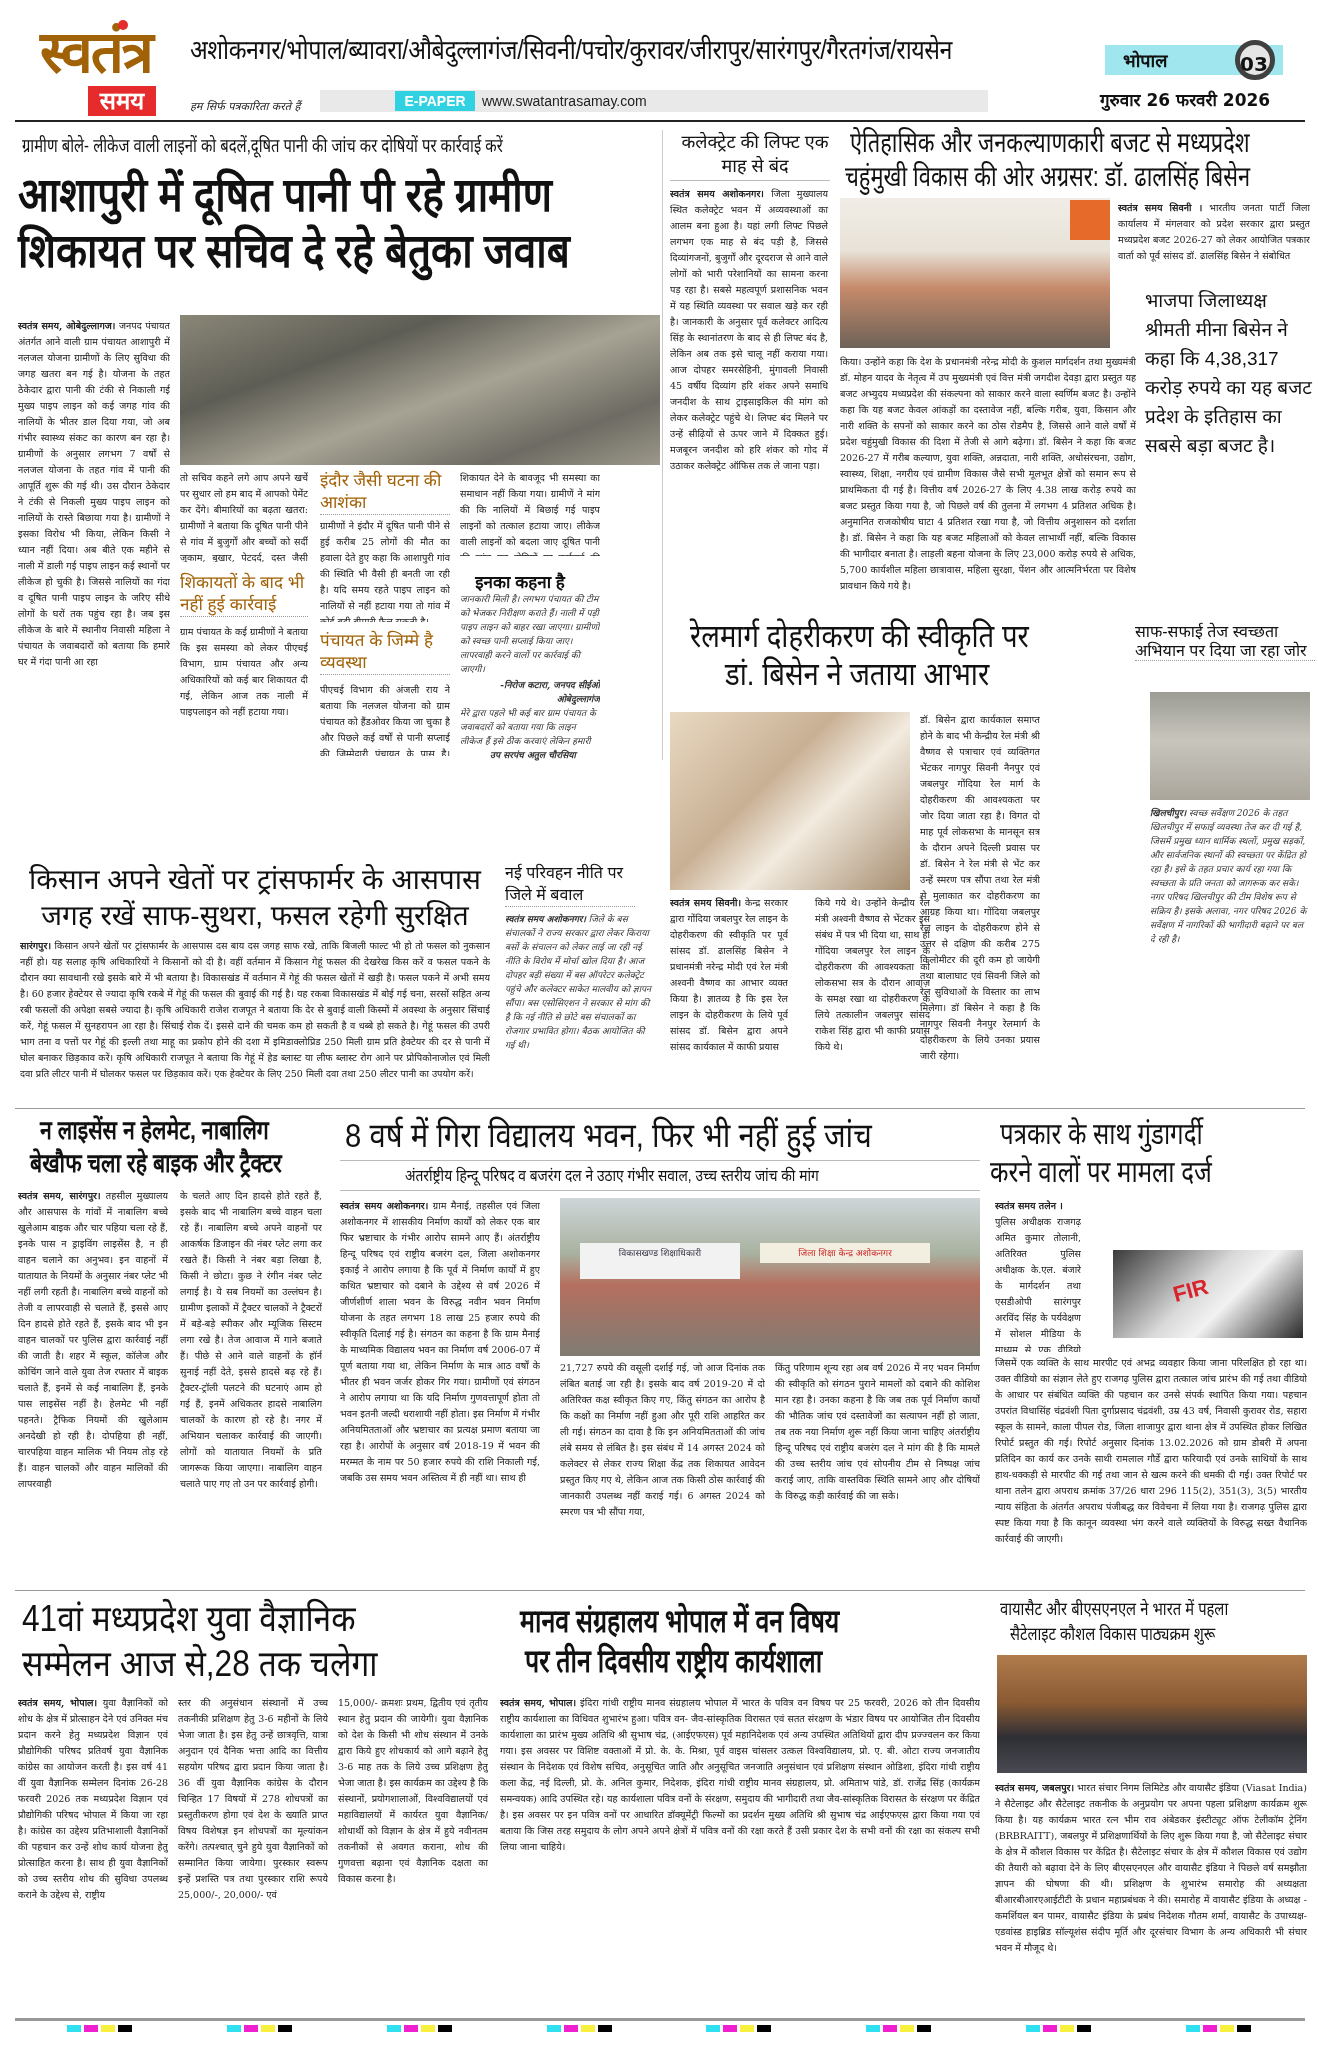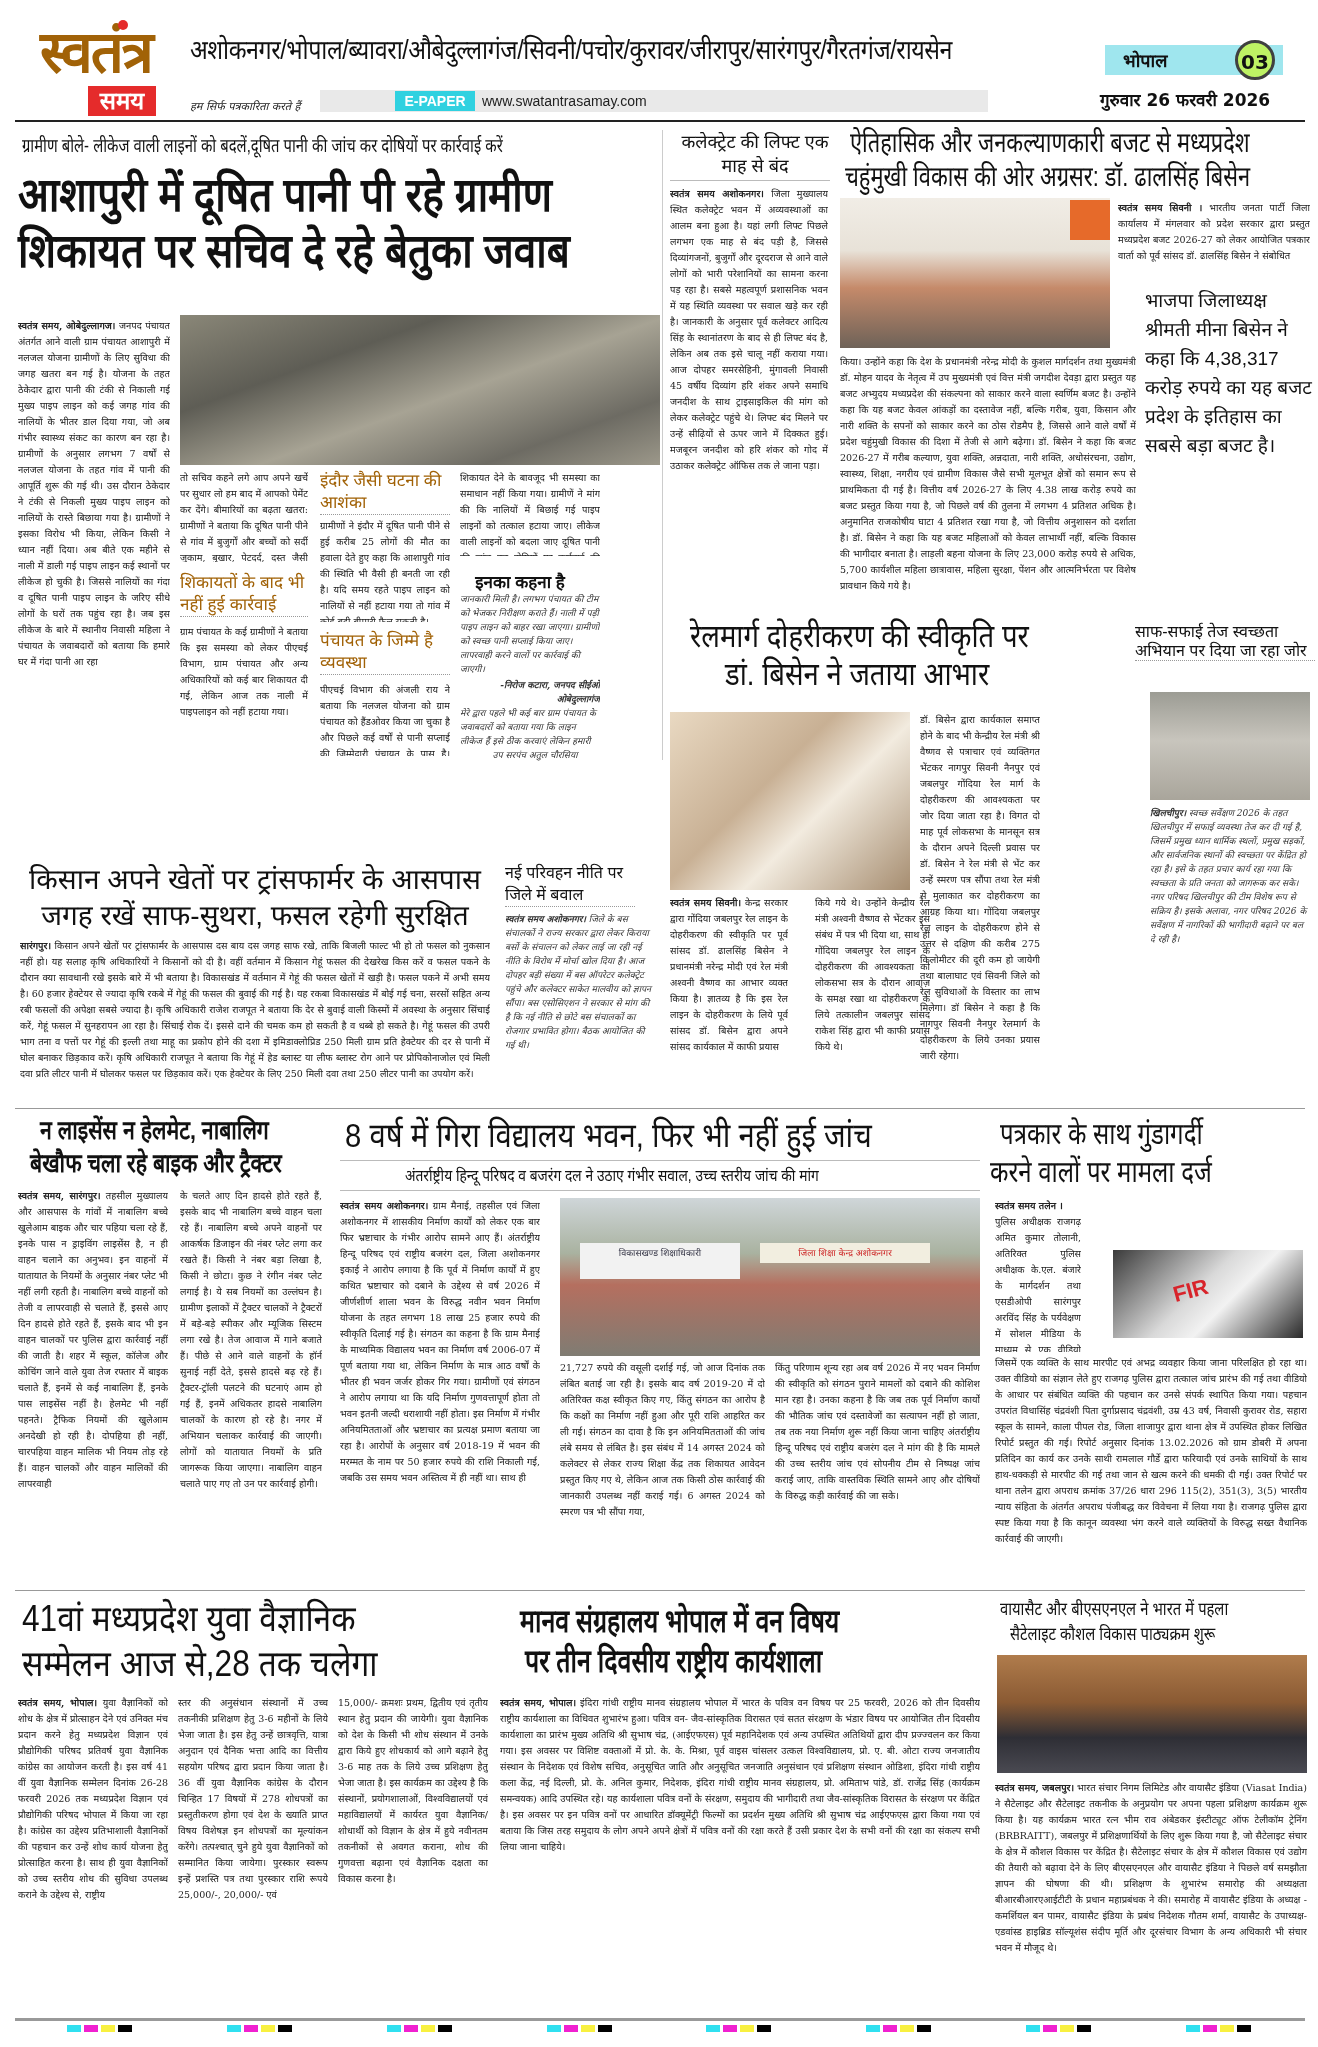--- a/index.html
+++ b/index.html
@@ -9,21 +9,21 @@
   .logo-top { left: 40px; top: 22px; font-family: "DejaVu Serif", serif; font-weight: bold; font-size: 58px; line-height: 60px; color: #a16207; letter-spacing: -2px; }
   .logo-dot { left: 118px; top: 20px; width: 10px; height: 10px; border-radius: 50%; background: #e52b2b; }
   .logo-bottom { left: 88px; top: 86px; width: 68px; height: 30px; background: #e52b2b; color: #fff; font-family: "DejaVu Serif", serif; font-weight: bold; font-size: 24px; line-height: 30px; text-align: center; }
   .cities { left: 190px; top: 34px; font-family: "Liberation Sans Narrow","Liberation Sans", sans-serif; font-size: 27px; line-height: 32px; letter-spacing: -0.5px; transform: scaleX(0.86); transform-origin: left; white-space: nowrap; }
   .tagline { left: 190px; top: 98px; font-size: 11px; font-style: italic; color: #222; }
   .url-bar { left: 320px; top: 90px; width: 668px; height: 22px; background: #e9e9e9; }
   .epaper { left: 395px; top: 91px; width: 80px; height: 20px; background: #30d1e0; color: #fff; font-weight: bold; font-family: "Liberation Sans", sans-serif; font-size: 14px; line-height: 20px; text-align: center; }
   .url { left: 482px; top: 92px; font-family: "Liberation Sans", sans-serif; font-size: 14px; line-height: 18px; color: #222; }
   .city-badge { left: 1105px; top: 45px; width: 178px; height: 30px; background: #9fe6ee; }
   .city-name { left: 1123px; top: 48px; font-weight: bold; font-size: 18px; }
-  .page-num { left: 1235px; top: 40px; width: 40px; height: 40px; border-radius: 50%; background: #bef264; border: 3px solid #404040; font-weight: bold; font-size: 20px; line-height: 38px; text-align: center; }
+  .page-num { left: 1235px; top: 40px; width: 40px; height: 40px; border-radius: 50%; background: #e5e5e5; border: 5px solid #404040; font-weight: bold; font-size: 20px; line-height: 38px; text-align: left; }
   .date { left: 1100px; top: 88px; font-weight: bold; font-size: 17px; }
   .mast-rule { left: 15px; top: 120px; width: 1290px; height: 2px; background: #222; }
   
   .hl { font-family: "Liberation Sans Narrow","Liberation Sans", sans-serif; font-weight: bold; color: #111; line-height: 1.05; white-space: nowrap; transform-origin: left top; }
   .hl-thin { font-weight: normal; }
   .kicker { font-size: 19px; transform: scaleX(0.78); }
   .body { font-family: "DejaVu Serif", serif; font-size: 9.5px; line-height: 16px; color: #222; text-align: justify; overflow: hidden; }
   .body b { font-weight: bold; }
   .rule { height: 1px; background: #bbb; }
   .vrule { width: 1px; background: #ccc; }
@@ -61,21 +61,21 @@
 <div class="abs body" style="left:180px;top:624px;width:128px;height:132px;">ग्राम पंचायत के कई ग्रामीणों ने बताया कि इस समस्या को लेकर पीएचई विभाग, ग्राम पंचायत और अन्य अधिकारियों को कई बार शिकायत दी गई, लेकिन आज तक नाली में पाइपलाइन को नहीं हटाया गया।</div>
 <div class="abs subhead" style="left:320px;top:470px;width:130px;">इंदौर जैसी घटना की आशंका</div>
 <div class="abs body" style="left:320px;top:518px;width:130px;height:104px;">ग्रामीणों ने इंदौर में दूषित पानी पीने से हुई करीब 25 लोगों की मौत का हवाला देते हुए कहा कि आशापुरी गांव की स्थिति भी वैसी ही बनती जा रही है। यदि समय रहते पाइप लाइन को नालियों से नहीं हटाया गया तो गांव में कोई बड़ी बीमारी फैल सकती है।</div>
 <div class="abs subhead" style="left:320px;top:630px;width:130px;">पंचायत के जिम्मे है व्यवस्था</div>
 <div class="abs body" style="left:320px;top:682px;width:130px;height:74px;">पीएचई विभाग की अंजली राय ने बताया कि नलजल योजना को ग्राम पंचायत को हैंडओवर किया जा चुका है और पिछले कई वर्षों से पानी सप्लाई की जिम्मेदारी पंचायत के पास है। पंचायत को</div>
 <div class="abs body" style="left:460px;top:470px;width:140px;height:86px;">शिकायत देने के बावजूद भी समस्या का समाधान नहीं किया गया। ग्रामीणें ने मांग की कि नालियों में बिछाई गई पाइप लाइनों को तत्काल हटाया जाए। लीकेज वाली लाइनों को बदला जाए दूषित पानी की जांच कर दोषियों पर कार्रवाई की जाए।</div>
 <div class="abs" style="left:520px;top:570px;font-family:'Liberation Sans',sans-serif;font-weight:bold;font-size:17px;transform:translateX(-50%);white-space:nowrap;">इनका कहना है</div>
 <div class="abs caption" style="left:460px;top:592px;width:140px;height:84px;">जानकारी मिली है। लगभग पंचायत की टीम को भेजकर निरीक्षण कराते हैं। नाली में पड़ी पाइप लाइन को बाहर रखा जाएगा। ग्रामीणों को स्वच्छ पानी सप्लाई किया जाए। लापरवाही करने वालों पर कार्रवाई की जाएगी।</div>
 <div class="abs caption" style="left:470px;top:678px;width:130px;text-align:right;font-weight:bold;">-निरोज कटारा, जनपद सीईओ ओबेदुल्लागंज</div>
 <div class="abs caption" style="left:460px;top:706px;width:140px;height:42px;">मेरे द्वारा पहले भी कई बार ग्राम पंचायत के जवाबदारों को बताया गया कि लाइन लीकेज हैं इसे ठीक करवाएं लेकिन हमारी बातों पर कोई ध्यान नहीं दिया गया</div>
-<div class="abs caption" style="left:470px;top:748px;width:130px;text-align:center;font-weight:normal;">उप सरपंच अतुल चौरसिया</div>
+<div class="abs caption" style="left:490px;top:748px;width:130px;text-align:left;font-weight:bold;">उप सरपंच अतुल चौरसिया</div>
 
 <div class="abs vrule" style="left:662px;top:130px;height:630px;"></div>
 <div class="abs hl hl-thin" style="left:680px;top:130px;width:150px;font-size:18px;text-align:center;white-space:normal;transform:none;line-height:24px;">कलेक्ट्रेट की लिफ्ट एक माह से बंद</div>
 <div class="abs rule" style="left:670px;top:180px;width:160px;"></div>
 <div class="abs body" style="left:670px;top:186px;width:158px;height:470px;"><b>स्वतंत्र समय अशोकनगर।</b> <span>जिला मुख्यालय स्थित कलेक्ट्रेट भवन में अव्यवस्थाओं का आलम बना हुआ है। यहां लगी लिफ्ट पिछले लगभग एक माह से बंद पड़ी है, जिससे दिव्यांगजनों, बुजुर्गों और दूरदराज से आने वाले लोगों को भारी परेशानियों का सामना करना पड़ रहा है। सबसे महत्वपूर्ण प्रशासनिक भवन में यह स्थिति व्यवस्था पर सवाल खड़े कर रही है। जानकारी के अनुसार पूर्व कलेक्टर आदित्य सिंह के स्थानांतरण के बाद से ही लिफ्ट बंद है, लेकिन अब तक इसे चालू नहीं कराया गया। आज दोपहर समरसेहिनी, मुंगावली निवासी 45 वर्षीय दिव्यांग हरि शंकर अपने समाधि जनदीश के साथ ट्राइसाइकिल की मांग को लेकर कलेक्ट्रेट पहुंचे थे। लिफ्ट बंद मिलने पर उन्हें सीढ़ियों से ऊपर जाने में दिक्कत हुई। मजबूरन जनदीश को हरि शंकर को गोद में उठाकर कलेक्ट्रेट ऑफिस तक ले जाना पड़ा।</span></div>
 
 <div class="abs hl hl-thin" style="left:850px;top:128px;font-size:28px;transform:scaleX(0.78);">ऐतिहासिक और जनकल्याणकारी बजट से मध्यप्रदेश</div>
 <div class="abs hl hl-thin" style="left:845px;top:162px;font-size:28px;transform:scaleX(0.78);">चहुंमुखी विकास की ओर अग्रसर: डॉ. ढालसिंह बिसेन</div>
 <div class="abs photo" style="left:840px;top:198px;width:270px;height:150px;background:linear-gradient(180deg,#f1ede6 0%,#e8e2d8 35%,#c58a6a 60%,#6e6258 100%);"></div>
 <div class="abs" style="left:1070px;top:200px;width:40px;height:40px;background:#e66a2a;"></div>

